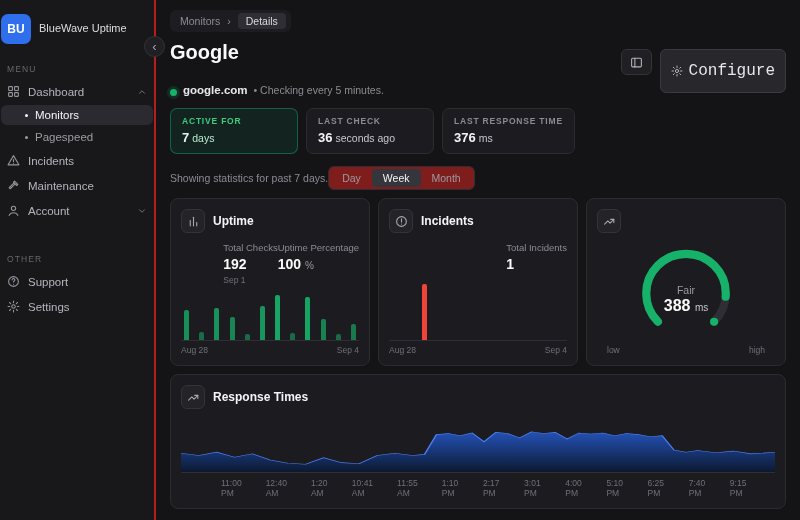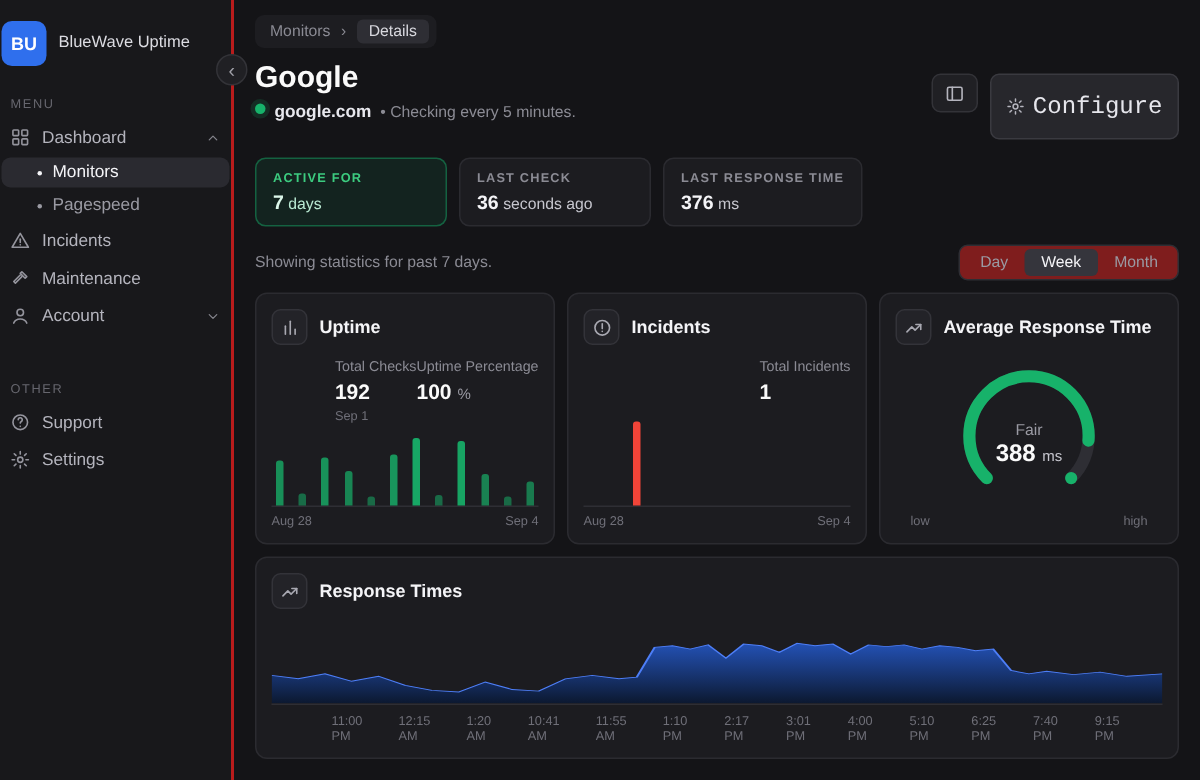--- a/index.html
+++ b/index.html
@@ -33,21 +33,21 @@
   .bullet { width:3px; height:3px; border-radius:50%; background:currentColor; flex:none; }
 
   
   .main { flex:1; padding:10px 14px 0; position:relative; }
   .breadcrumb { display:inline-flex; align-items:center; gap:7px; background:#1d1d21;
           border-radius:6px; padding:3px 5px 3px 10px; font-size:10.5px; color:#8b8b94; }
   .crumb { cursor:pointer; }
   .crumb-current { background:#2e2e34; color:#d8d8de; padding:2px 8px; border-radius:4px; }
   .title-row { display:flex; justify-content:space-between; align-items:flex-start; margin-top:9px; }
   .page-title { font-size:20px; font-weight:700; color:#fafafa; }
-  .status-row { display:flex; align-items:flex-start; gap:6px; margin-top:5px; }
+  .status-row { display:flex; align-items:flex-end; gap:6px; margin-top:20px; }
   .status-dot { width:7px; height:7px; border-radius:50%; background:#17b26a;
           box-shadow:0 0 0 3px rgba(23,178,106,.16); }
   .host { font-size:11.5px; font-weight:700; color:#e8e8ee; }
   .check-note { font-size:10.5px; color:#8b8b94; }
   .header-actions { display:flex; gap:8px; margin-top:8px; }
   .icon-btn { width:31px; height:26px; background:#202024; border:1px solid #333338; border-radius:6px;
           color:#b4b4bd; display:flex; align-items:center; justify-content:center; cursor:pointer; }
   .icon-btn svg { width:13px; height:13px; }
   .configure-btn { display:flex; align-items:center; gap:6px; padding:12px 10px; background:#27272c;
           border:1px solid #3a3a40; border-radius:6px; color:#e6e6ec; font-size:16px; cursor:pointer;
@@ -58,21 +58,21 @@
   .stat-card { min-width:128px; padding:7px 11px 8px; background:#1c1c20; border:1px solid #2b2b30;
           border-radius:7px; }
   .stat-card.green { background:rgba(23,178,106,.10); border-color:rgba(23,178,106,.45); }
   .stat-label { font-size:8.5px; font-weight:700; letter-spacing:.8px; color:#8b8b94; }
   .green .stat-label { color:#3ccb7f; }
   .stat-value { margin-top:4px; font-size:13px; font-weight:700; color:#f4f4f7; }
   .stat-value .unit { font-size:10.5px; font-weight:400; color:#c6c6ce; margin-left:3px; }
   .green .stat-value { color:#dcf7ea; }
   .green .stat-value .unit { color:#b9e9d2; }
 
-  .controls-row { display:flex; justify-content:space-between; align-items:center; margin-top:12px; }
+  .controls-row { display:flex; justify-content:flex-start; align-items:center; margin-top:12px; }
   .note { font-size:10.5px; color:#8b8b94; }
   .segmented { display:flex; background:#7f1d1d; border:1px solid #2e2e34; border-radius:6px; padding:2px; }
   .seg { padding:3px 11px; font-size:10.5px; color:#9a9aa3; border-radius:4px; cursor:pointer; }
   .seg.active { background:#35353c; color:#f4f4f7; }
 
   .cards-row { display:flex; gap:8px; margin-top:8px; }
   .card { flex:1; background:#1c1c20; border:1px solid #2b2b30; border-radius:8px; padding:10px;
           height:168px; display:flex; flex-direction:column; }
   .card-header { display:flex; align-items:center; gap:8px; flex:none; }
   .icon-box { width:24px; height:24px; border-radius:6px; background:#232328; border:1px solid #333339;
@@ -329,21 +329,20 @@
       </section>
 
       <section class="card">
         <div class="card-header">
           <div class="icon-box">
             <svg viewBox="0 0 24 24">
                 <path d="M3 17l6-6 4 4 7-7"></path>
                 <path d="M14 8h6v6"></path>
               </svg>
           </div>
-          <span class="card-title">Average Response Time</span>
         </div>
         <div class="gauge-wrap">
           <svg viewBox="0 0 120 104">
             <path class="gauge-bg" d="M 28.9 87.1 A 44 44 0 1 1 91.1 87.1" pathLength="100"></path>
             <path class="gauge-fg" d="M 28.9 87.1 A 44 44 0 1 1 91.1 87.1" pathLength="100" stroke-dasharray="85 15"></path>
           </svg>
           <div class="gauge-text">
             <div class="gauge-status">Fair</div>
             <div class="gauge-value"><span>388</span> <span class="unit">ms</span></div>
           </div>
@@ -373,21 +372,21 @@
               <stop offset="0" stop-color="#2457c5" stop-opacity="0.9"></stop>
               <stop offset="1" stop-color="#0b1830" stop-opacity="0.95"></stop>
             </linearGradient>
           </defs>
           <path fill="url(#areaGrad)" stroke="none" d="M0.0 158.4 L 30.0 168.0 L 60.0 153.6 L 90.0 175.2 L 120.0 160.8 L 150.0 187.2 L 180.0 201.6 L 210.0 206.4 L 240.0 177.6 L 270.0 199.2 L 300.0 204.0 L 330.0 168.0 L 360.0 158.4 L 390.0 168.0 L 410.0 163.2 L 430.0 76.8 L 450.0 72.0 L 470.0 81.6 L 490.0 69.6 L 510.0 108.0 L 530.0 67.2 L 550.0 72.0 L 570.0 91.2 L 590.0 64.8 L 610.0 72.0 L 630.0 67.2 L 650.0 96.0 L 670.0 69.6 L 690.0 74.4 L 710.0 69.6 L 730.0 81.6 L 750.0 72.0 L 770.0 76.8 L 790.0 86.4 L 810.0 81.6 L 830.0 144.0 L 850.0 153.6 L 870.0 146.4 L 900.0 156.0 L 930.0 148.8 L 960.0 160.8 L 1000.0 153.6 L 1000 240 L 0 240 Z"></path>
           <path fill="none" stroke="#4d7ef7" stroke-width="2.5" d="M0.0 158.4 L 30.0 168.0 L 60.0 153.6 L 90.0 175.2 L 120.0 160.8 L 150.0 187.2 L 180.0 201.6 L 210.0 206.4 L 240.0 177.6 L 270.0 199.2 L 300.0 204.0 L 330.0 168.0 L 360.0 158.4 L 390.0 168.0 L 410.0 163.2 L 430.0 76.8 L 450.0 72.0 L 470.0 81.6 L 490.0 69.6 L 510.0 108.0 L 530.0 67.2 L 550.0 72.0 L 570.0 91.2 L 590.0 64.8 L 610.0 72.0 L 630.0 67.2 L 650.0 96.0 L 670.0 69.6 L 690.0 74.4 L 710.0 69.6 L 730.0 81.6 L 750.0 72.0 L 770.0 76.8 L 790.0 86.4 L 810.0 81.6 L 830.0 144.0 L 850.0 153.6 L 870.0 146.4 L 900.0 156.0 L 930.0 148.8 L 960.0 160.8 L 1000.0 153.6"></path>
         </svg>
       </div>
       <div class="resp-labels">
           <span>11:00 PM</span>
-          <span>12:15 AM</span>
+          <span>12:40 AM</span>
           <span>1:20 AM</span>
           <span>10:41 AM</span>
           <span>11:55 AM</span>
           <span>1:10 PM</span>
           <span>2:17 PM</span>
           <span>3:01 PM</span>
           <span>4:00 PM</span>
           <span>5:10 PM</span>
           <span>6:25 PM</span>
           <span>7:40 PM</span>

